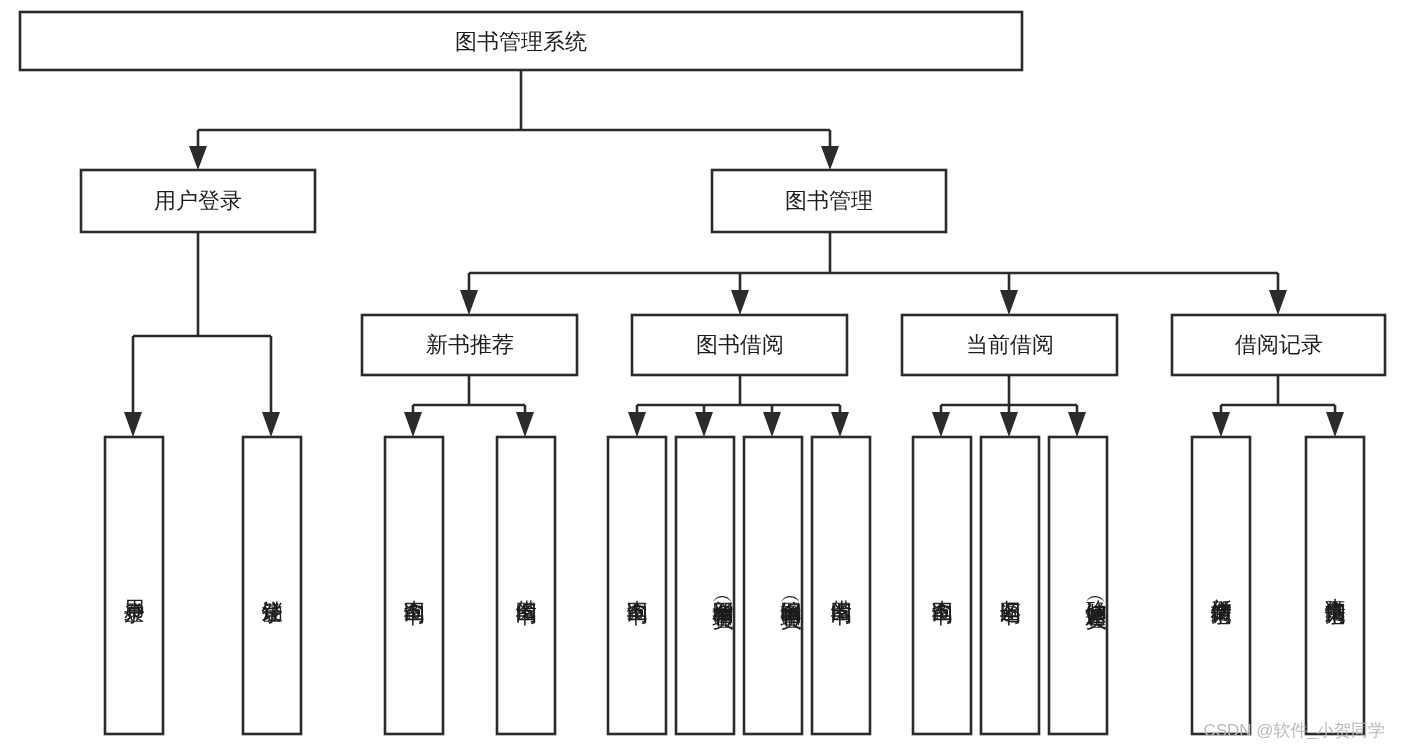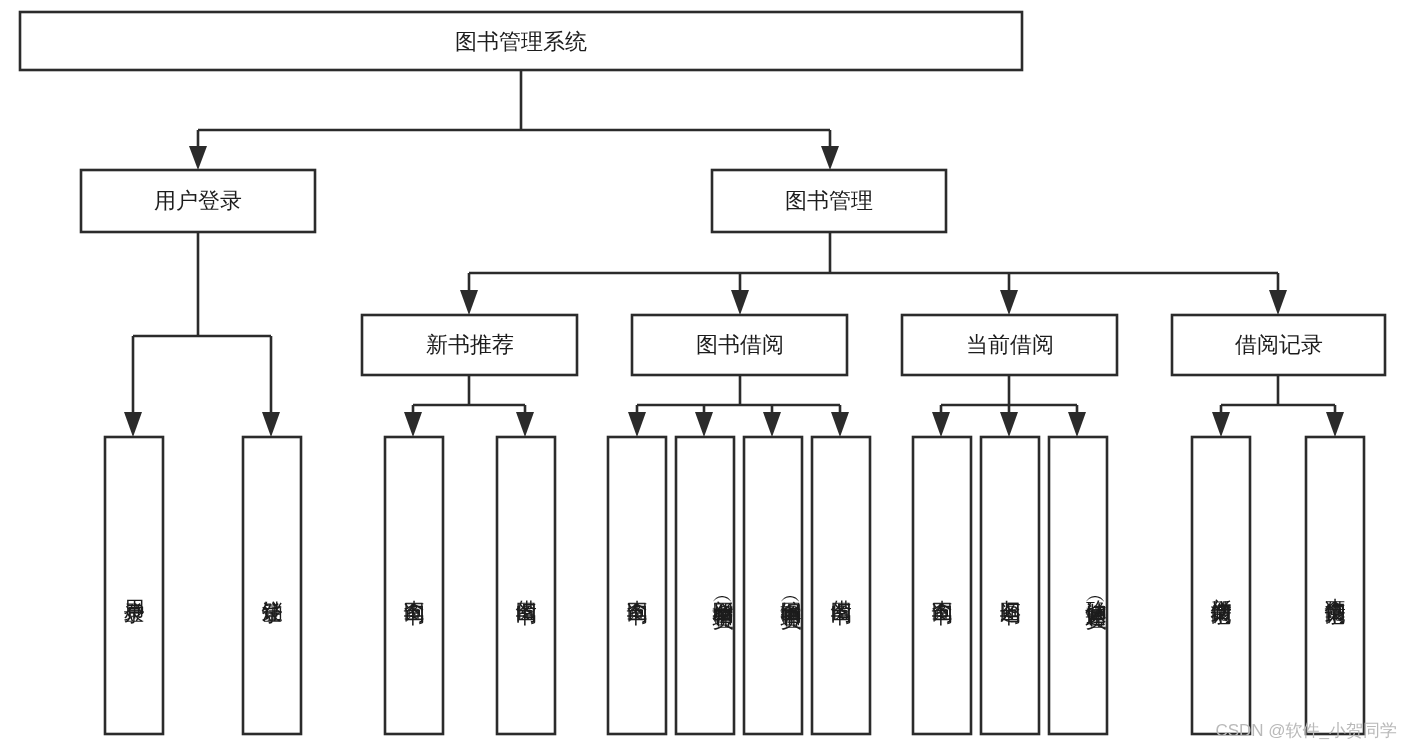--- a/index.html
+++ b/index.html
@@ -56,21 +56,21 @@
     font-family: "Liberation Sans", "DejaVu Sans", sans-serif;
     font-size: 21px;
     line-height: 1.06;
     color: #1c1c1c;
     letter-spacing: 1.5px;
     white-space: nowrap;
     pointer-events: none;
   }
   .watermark {
     position: absolute;
-    right: 8px;
+    right: 20px;
     bottom: 5px;
     font-family: "Liberation Sans", "DejaVu Sans", sans-serif;
     font-size: 17px;
     color: #b9b9b9;
     white-space: nowrap;
     pointer-events: none;
   }
 </style>
 </head>
 <body>

